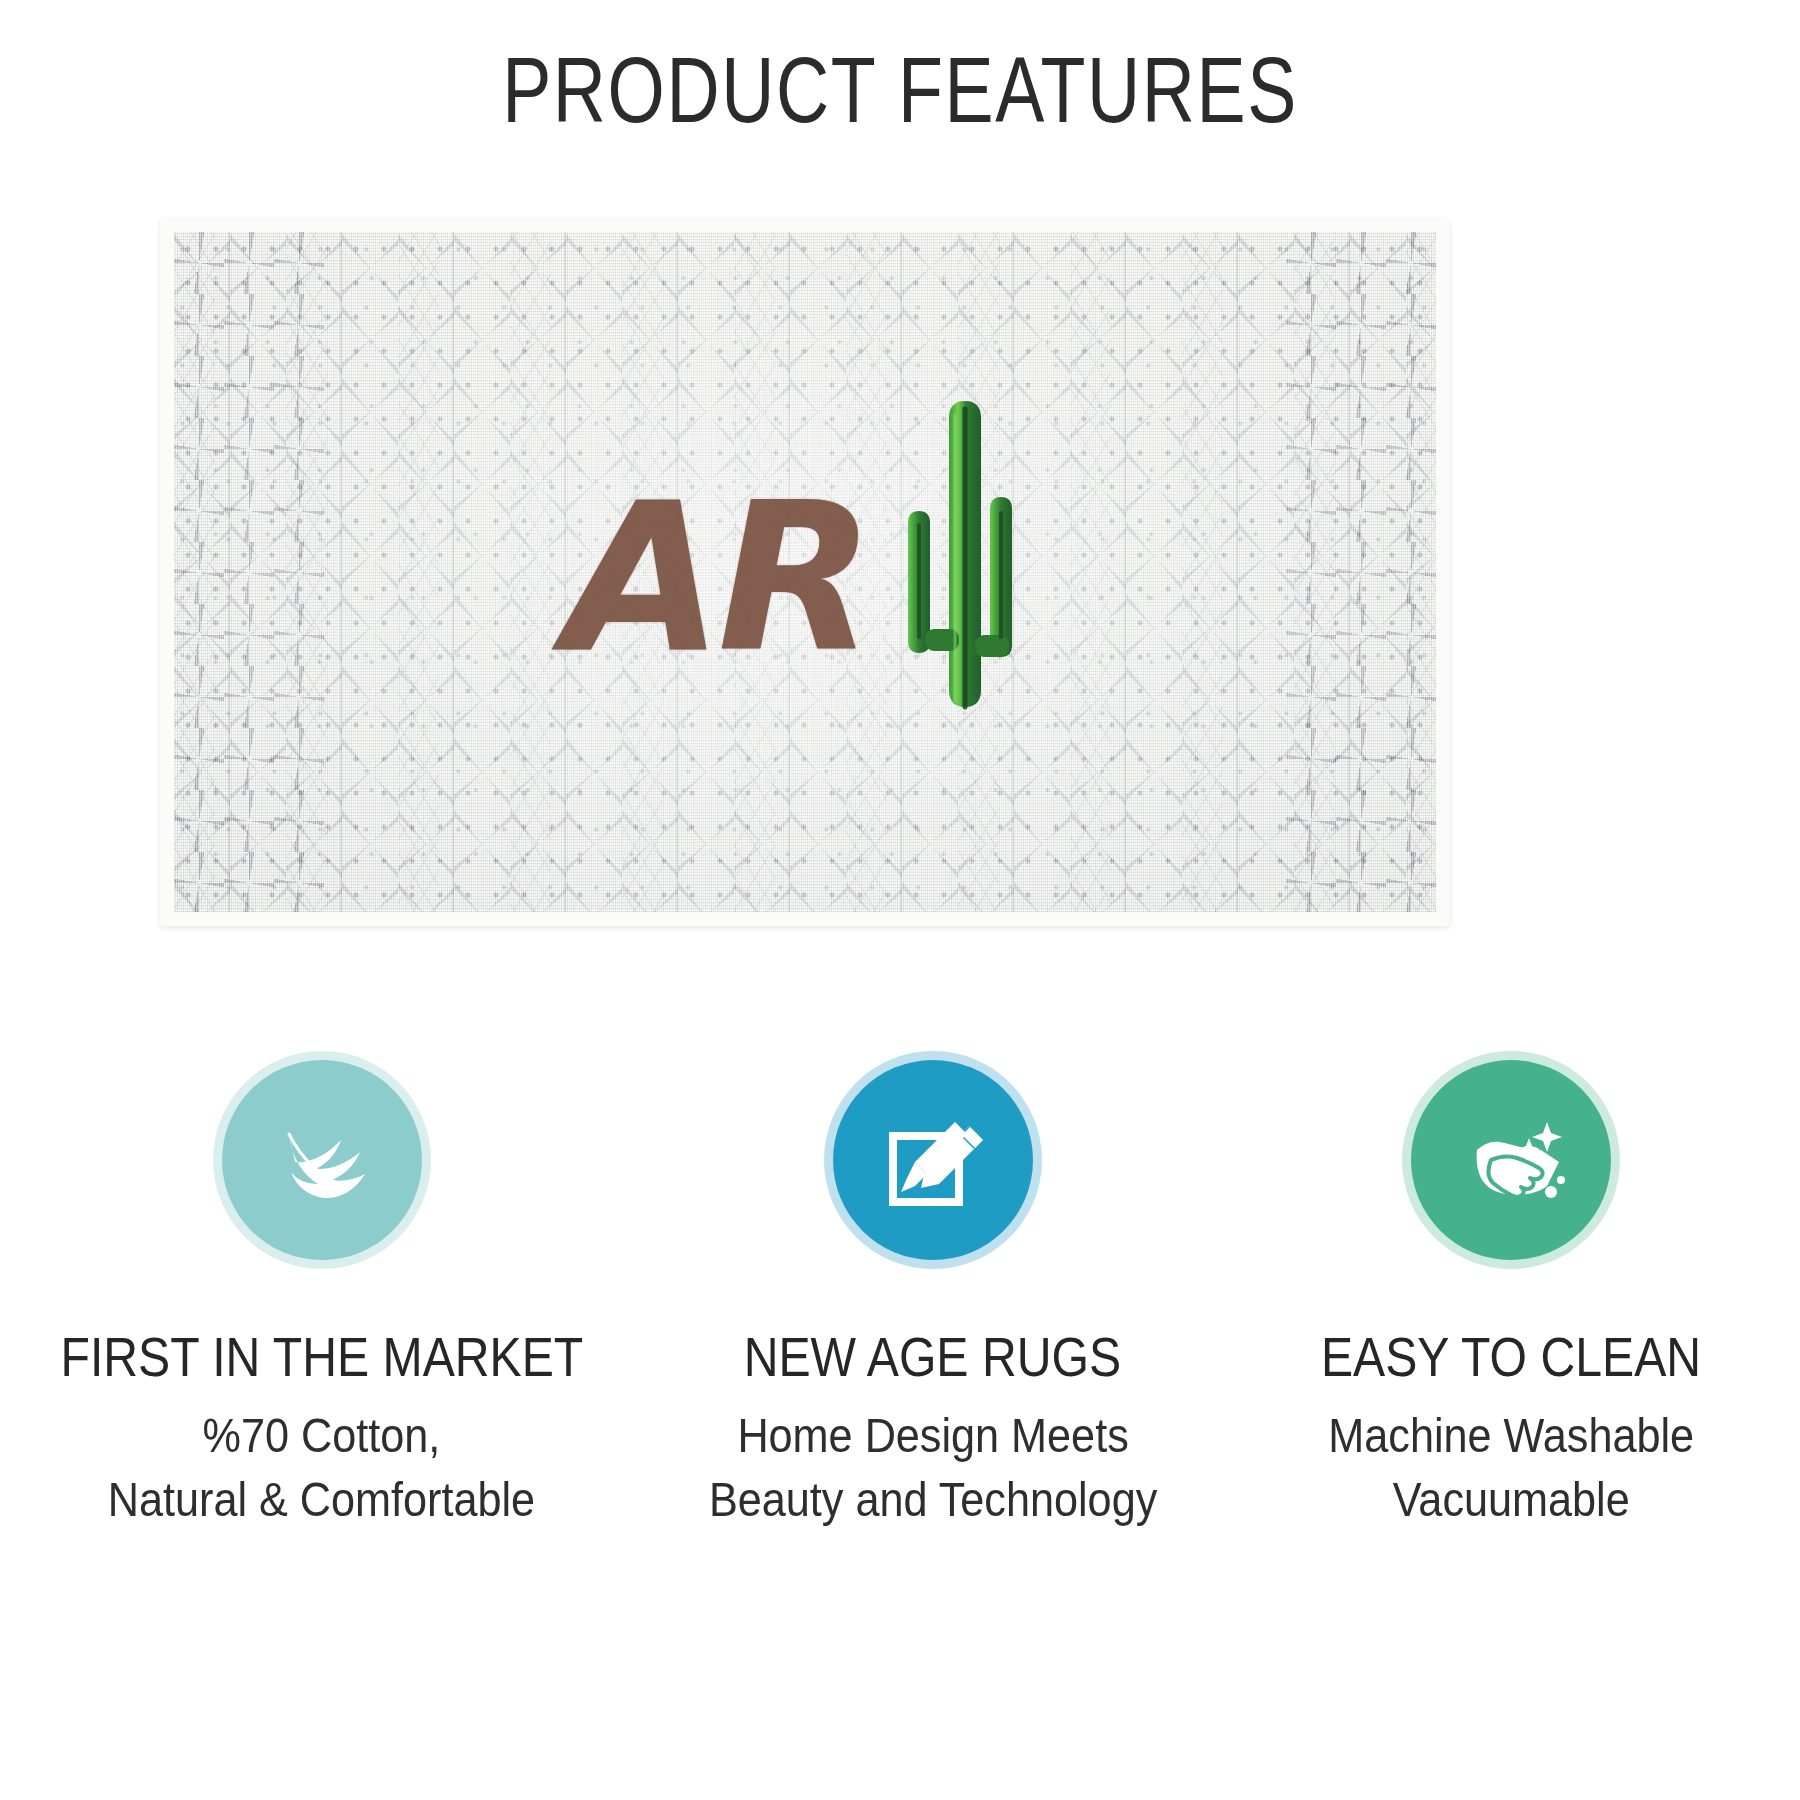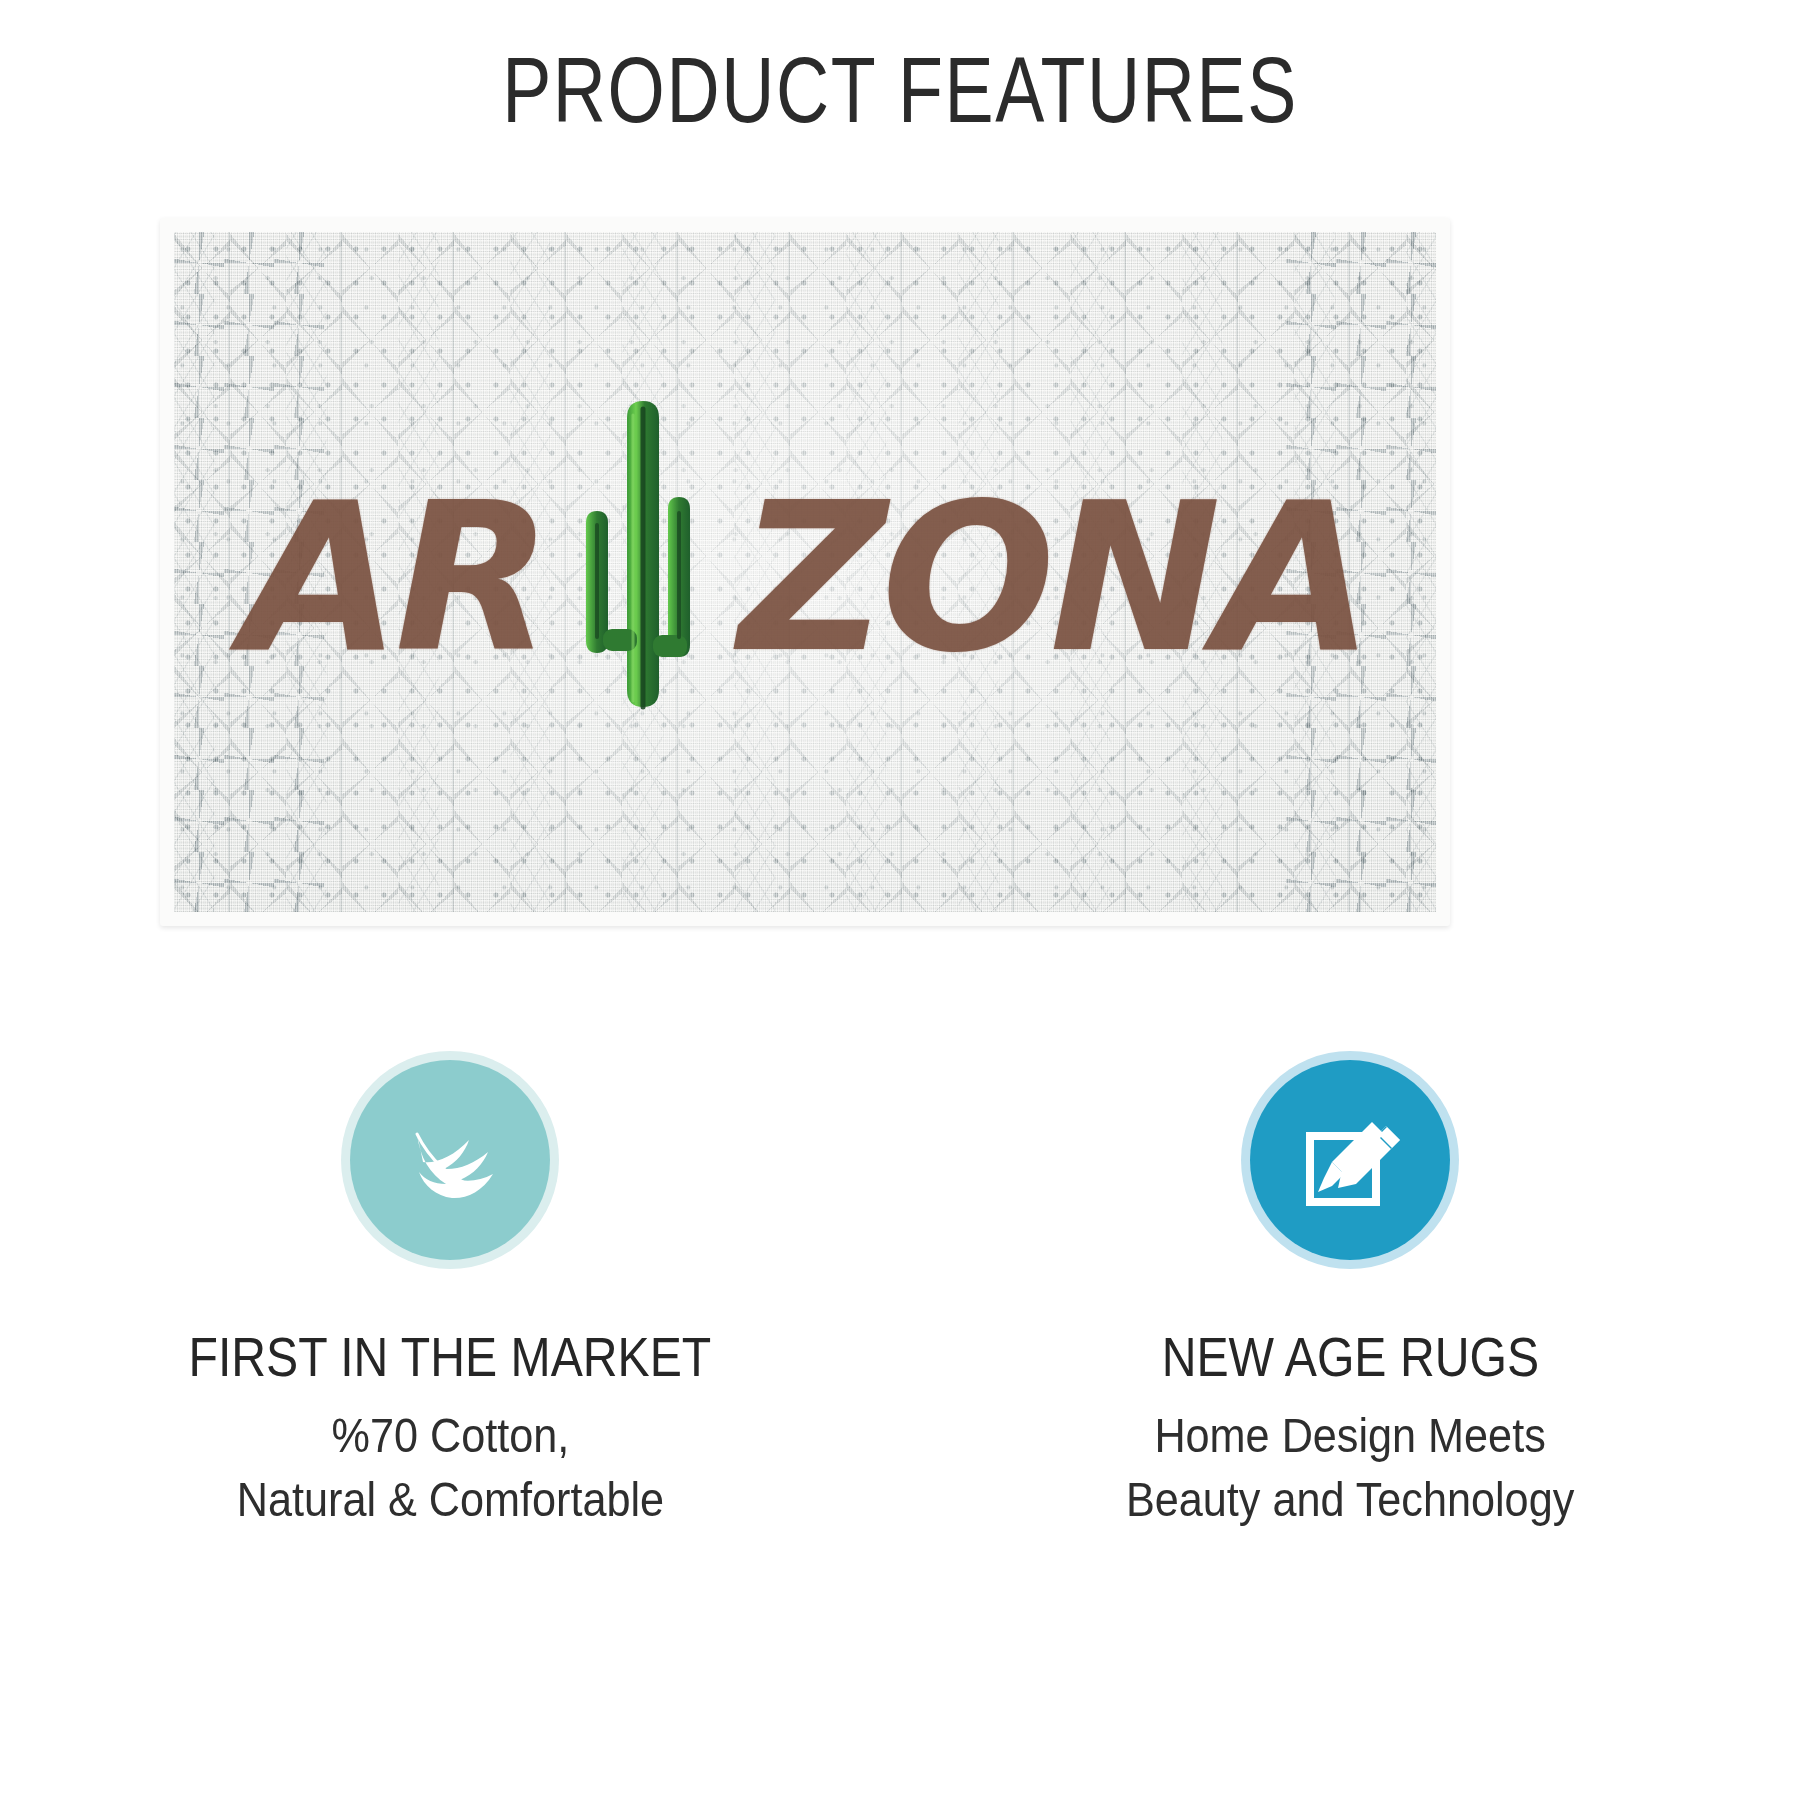--- a/index.html
+++ b/index.html
@@ -296,21 +296,20 @@
 
         <rect x="34" y="244" width="34" height="22" rx="9" fill="#2f7a31"></rect>
         <rect x="84" y="250" width="34" height="22" rx="9" fill="#2f7a31"></rect>
 
         <path d="M74 24 v298" stroke="#17441f" stroke-width="5" stroke-linecap="round" opacity=".85"></path>
         <path d="M64 30 v286" stroke="#8fe06b" stroke-width="3" stroke-linecap="round" opacity=".55"></path>
         <path d="M28 140 v112" stroke="#17441f" stroke-width="4" stroke-linecap="round" opacity=".7"></path>
         <path d="M110 128 v124" stroke="#17441f" stroke-width="4" stroke-linecap="round" opacity=".7"></path>
       </svg>
 
-      <span class="word-part right">ZONA</span>
     </div>
   </div>
 </div>
 
 <div class="features">
 
   <div class="feature">
     <div class="badge" style="background:#8ccccd; box-shadow:0 0 0 9px #dbeeee;">
       <svg width="120" height="120" viewBox="0 0 120 120">
         <path d="M27 34 C30 58 40 74 56 84 C44 84 35 80 29 72 C34 86 46 96 62 98
@@ -340,14 +339,38 @@
         <path d="M54 74 l-12 -12 l-8 16 l-6 14 l14 -6 Z" fill="#ffffff"></path>
       </svg>
     </div>
     <div class="feature-title">NEW AGE RUGS</div>
     <div class="feature-lines">
       <div>Home Design Meets</div>
       <div>Beauty and Technology</div>
     </div>
   </div>
 
+  <div class="feature">
+    <div class="badge" style="background:#45b18d; box-shadow:0 0 0 9px #cdeade;">
+      <svg width="120" height="120" viewBox="0 0 120 120">
+
+        <path d="M26 50 C26 50 36 40 48 42 C62 44 74 50 90 50 L108 62 L96 86
+                 C84 96 58 98 42 90 C30 84 24 70 26 50 Z" fill="#ffffff"></path>
+
+        <path d="M40 60 q14 -6 26 -2 q12 4 22 10 q6 4 2 9 q-4 4 -11 1
+                 q6 4 2 9 q-4 4 -11 0 q5 4 1 8 q-4 4 -11 0
+                 q-10 -5 -18 -12 q-8 -8 -2 -23 Z" fill="#ffffff" stroke="#45b18d" stroke-width="4" stroke-linejoin="round"></path>
+
+        <path d="M96 22 l4 11 l11 4 l-11 4 l-4 11 l-4 -11 l-11 -4 l11 -4 Z" fill="#ffffff"></path>
+        <path d="M78 38 l3 8 l8 3 l-8 3 l-3 8 l-3 -8 l-8 -3 l8 -3 Z" fill="#ffffff"></path>
+
+        <circle cx="100" cy="92" r="6" fill="#ffffff"></circle>
+        <circle cx="110" cy="80" r="4" fill="#ffffff"></circle>
+      </svg>
+    </div>
+    <div class="feature-title">EASY TO CLEAN</div>
+    <div class="feature-lines">
+      <div>Machine Washable</div>
+      <div>Vacuumable</div>
+    </div>
+  </div>
 
 </div>
 
 </body></html>

